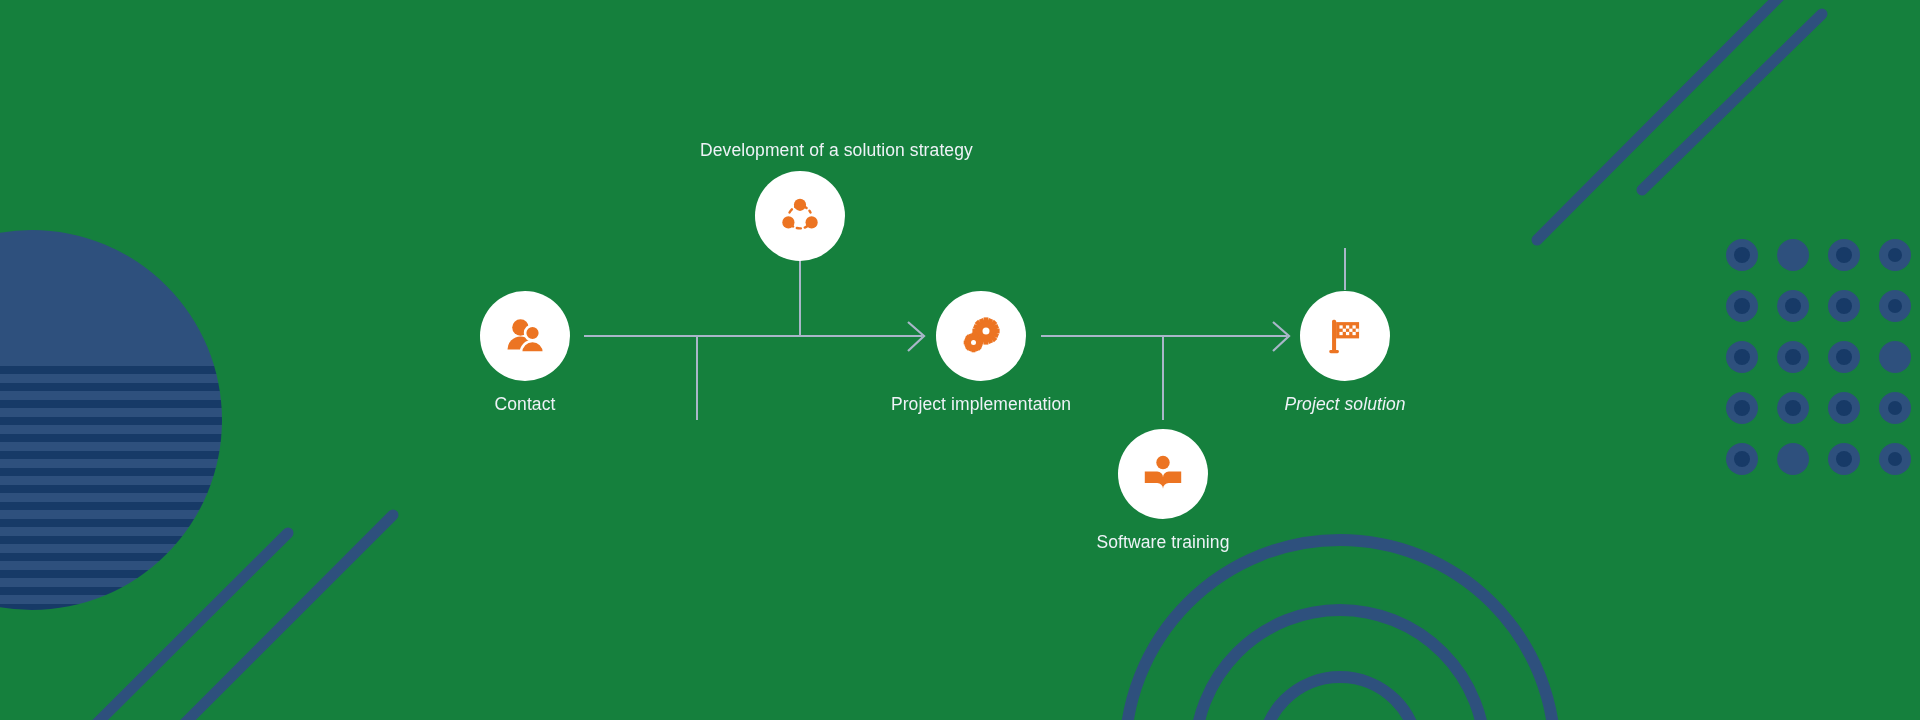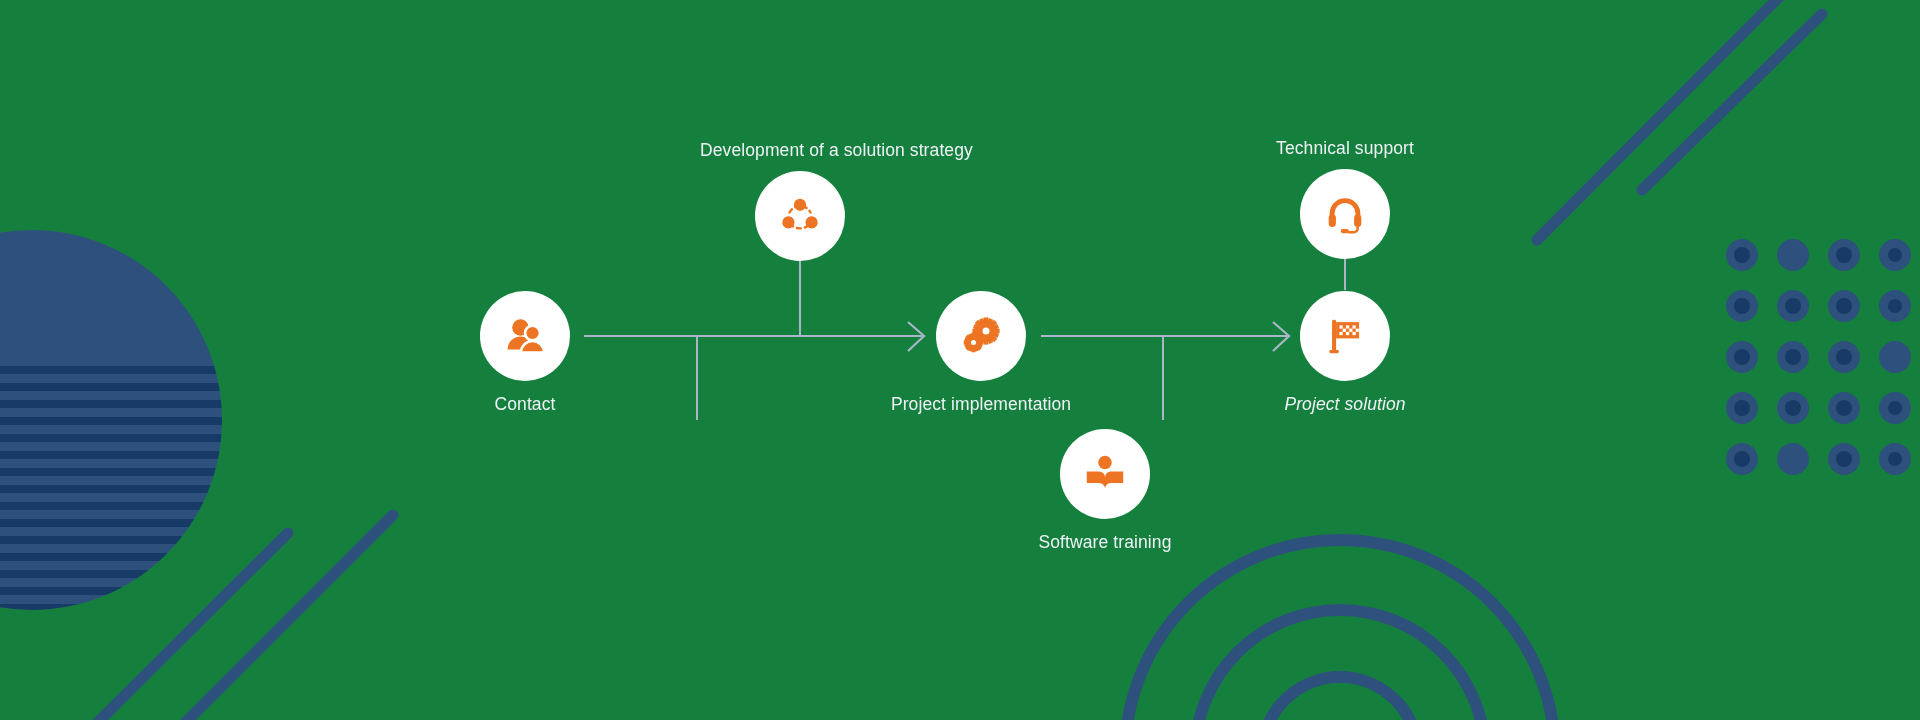--- a/index.html
+++ b/index.html
@@ -179,34 +179,20 @@
           <path d="M27 14.2 A13 13 0 0 1 34.5 20.5" stroke="#ec7422" stroke-width="2.4" stroke-linecap="round" stroke-dasharray="4 4"></path>
           <path d="M32.2 33.5 A13 13 0 0 1 15.8 33.5" stroke="#ec7422" stroke-width="2.4" stroke-linecap="round" stroke-dasharray="4 4"></path>
           <circle cx="24" cy="12.8" r="6.1" fill="#ec7422"></circle>
           <circle cx="12.4" cy="30.4" r="6.1" fill="#ec7422"></circle>
           <circle cx="35.6" cy="30.4" r="6.1" fill="#ec7422"></circle>
         </svg>
       </span>
     </div>
   </div>
 
-  <div class="node" style="left:1345px; top:137px;">
-    <div class="node-label label-above">Technical support</div>
-    <div class="node-disc">
-      <span>
-        <svg width="46" height="46" viewBox="0 0 48 48" fill="none">
-          <path d="M10.5 27 V23.5 a13.5 13.5 0 0 1 27 0 V27" stroke="#ec7422" stroke-width="5" stroke-linecap="round"></path>
-          <rect x="7" y="24.5" width="7.5" height="13" rx="3.5" fill="#ec7422"></rect>
-          <rect x="33.5" y="24.5" width="7.5" height="13" rx="3.5" fill="#ec7422"></rect>
-          <path d="M37.2 37.5 v1.8 a3.8 3.8 0 0 1 -3.8 3.8 h-5.4" stroke="#ec7422" stroke-width="2.6" fill="none" stroke-linecap="round"></path>
-          <rect x="19.5" y="39.6" width="8.5" height="4.4" rx="2.2" fill="#ec7422"></rect>
-        </svg>
-      </span>
-    </div>
-  </div>
 
   <div class="node" style="left:981px; top:291px;">
     <div class="node-disc">
       <span>
         <svg width="48" height="48" viewBox="0 0 48 48" fill="none">
           <g fill="#ec7422">
 
             <g transform="translate(29,19)">
               <g>
                 <rect x="-2.4" y="-13.6" width="4.8" height="5.6"></rect>
@@ -303,21 +289,21 @@
             <rect x="25" y="19.7" width="3.4" height="3.4"></rect>
             <rect x="31.8" y="19.7" width="3.4" height="3.4"></rect>
           </g>
         </svg>
       </span>
     </div>
     <div class="node-label label-below">Project solution</div>
   </div>
 
 
-  <div class="node" style="left:1105px; top:429px;">
+  <div class="node" style="left:1163px; top:429px;">
     <div class="node-disc">
       <span>
         <svg width="46" height="46" viewBox="0 0 48 48" fill="none">
           <circle cx="24" cy="12" r="7" fill="#ec7422"></circle>
           <path d="M5 21.5 h13 a6 6 0 0 1 6 6 v12 a6 6 0 0 0 -6 -6 H5 z" fill="#ec7422"></path>
           <path d="M43 21.5 h-13 a6 6 0 0 0 -6 6 v12 a6 6 0 0 1 6 -6 h13 z" fill="#ec7422"></path>
         </svg>
       </span>
     </div>
     <div class="node-label label-below">Software training</div>

